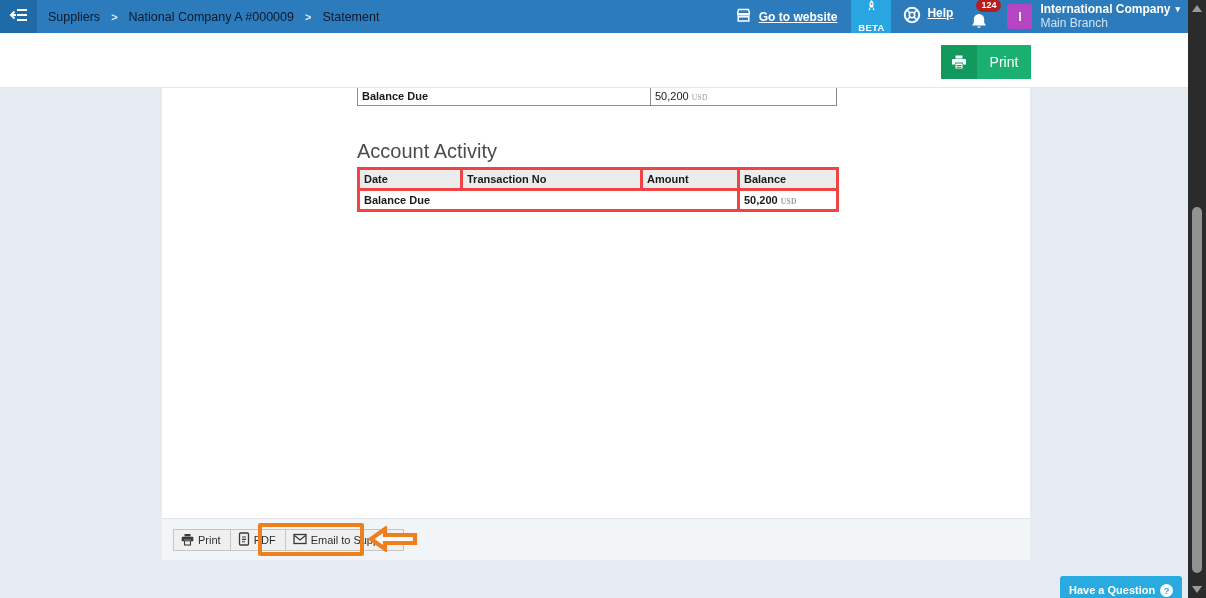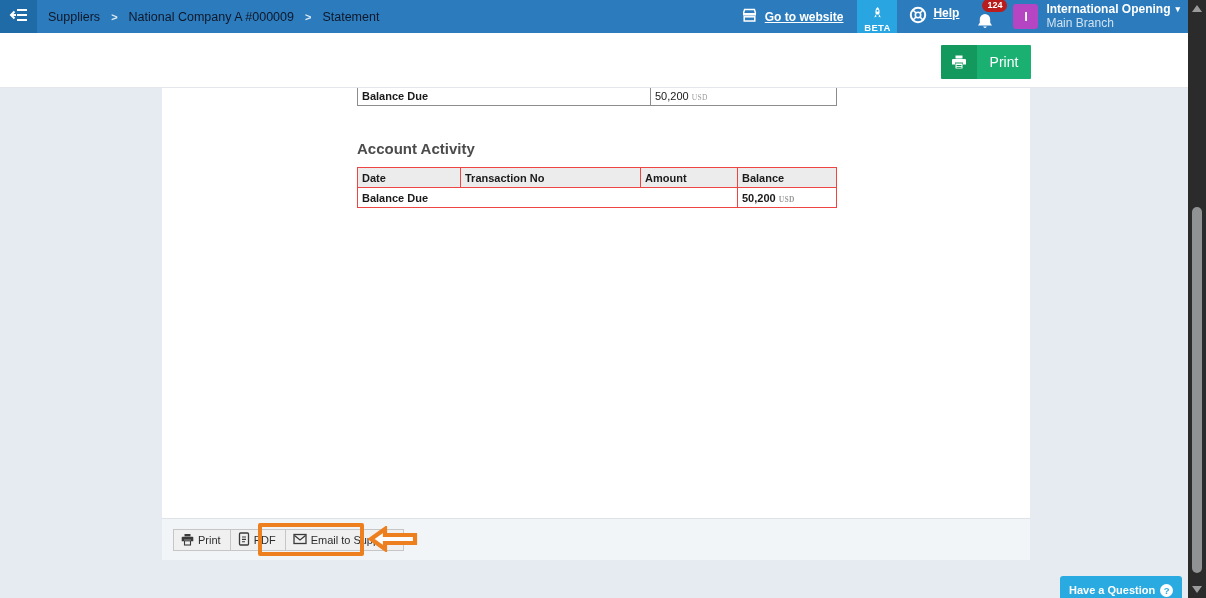--- a/index.html
+++ b/index.html
@@ -11,21 +11,21 @@
             display:flex; align-items:center; color:#fff; }
   .nav-toggle { width:37px; height:33px; background:#1e6ba8; display:flex; align-items:center;
                 justify-content:center; cursor:pointer; flex:0 0 auto; }
   .breadcrumb { display:flex; align-items:center; gap:11px; margin-left:11px; font-size:12.5px; }
   .crumb { color:#0f172a; cursor:pointer; white-space:nowrap; }
   .crumb-sep { font-size:11px; color:rgba(255,255,255,.85); font-weight:bold; }
   .topbar-right { margin-left:auto; display:flex; align-items:center; height:33px; }
   .goto-website { display:flex; align-items:center; gap:7px; font-size:12px; font-weight:bold;
                   cursor:pointer; margin-right:14px;text-decoration:underline; }
   .beta-badge { width:40px; height:33px; background:#29a5e2; display:flex; flex-direction:column;
-                align-items:center; justify-content:flex-end; gap:1px; font-size:9.5px; font-weight:bold;
+                align-items:center; justify-content:space-between; gap:1px; font-size:9.5px; font-weight:bold;
                 letter-spacing:.3px; }
   .help-item { display:flex; gap:6px; font-size:12px; font-weight:bold;
                cursor:pointer; margin:0 16px 0 12px;text-decoration:underline; }
   .bell-wrap { position:relative; width:22px; height:24px; margin-right:16px; cursor:pointer; }
   .bell-wrap svg { position:absolute; left:0; bottom:-2px; }
   .notif-badge { position:absolute; top:-6px; left:7px; background:#b91c1c; color:#fff;
                  font-size:9px; font-weight:bold; padding:2px 5px; border-radius:9px; line-height:1; }
   .account-menu { display:flex; align-items:center; gap:8px; cursor:pointer; padding-right:8px; }
   .avatar { width:25px; height:25px; border-radius:3px; background:#b545c2; color:#fff;
             font-size:13px; font-weight:bold; display:flex; align-items:center; justify-content:center; }
@@ -45,23 +45,23 @@
 
   
   .paper { position:absolute; left:162px; top:88px; width:868px; height:472px; background:#fff; }
   .summary-clip { position:absolute; left:195px; top:0; width:481px; height:19px; overflow:hidden; }
   .summary-table { border-collapse:collapse; margin-top:-2px; }
   .summary-table td { border:1px solid #8c8c8c; height:19px; font-size:11px; padding:2px 4px;
                       vertical-align:middle; }
   .sum-label { width:293px; font-weight:bold; color:#1a1a1a; }
   .sum-value { width:186px; color:#1a1a1a; }
   .cur { font-size:7.5px; color:#9a9a9a; margin-left:3px; letter-spacing:.4px;font-family:Liberation Serif, serif; }
-  .section-title { position:absolute; left:195px; top:52px; font-size:15px; color:#4c4c4c;font-weight:bold; }
+  .section-title { position:absolute; left:195px; top:52px; font-size:20px; color:#4c4c4c; }
   .activity-table { position:absolute; left:195px; top:79px; border-collapse:collapse; }
-  .activity-table th, .activity-table td { border:1px solid #ef4444; font-size:11px; color:#1a1a1a;
+  .activity-table th, .activity-table td { border:3px solid #ef4444; font-size:11px; color:#1a1a1a;
         padding:3px 4px; height:20px; text-align:left; vertical-align:middle; }
   .activity-table th { background:#ececec; font-weight:bold; }
   .c-date{width:103px;} .c-trx{width:180px;} .c-amt{width:97px;} .c-bal{width:99px;}
   .foot-bold { font-weight:bold; }
 
   
   .paper-footer { position:absolute; left:0; bottom:0; width:100%; height:42px; background:#f2f5f7;
                   border-top:1px solid #dfe3e7; }
   .btn-group { position:absolute; left:11px; top:10px; display:flex; }
   .doc-btn { height:22px; display:flex; align-items:center; gap:4px; padding:0 9px 0 7px;
@@ -153,21 +153,21 @@
       </span>
       <span class="notif-badge">124</span>
     </div>
 
     <div class="account-menu">
       <div class="avatar">
         <span>I</span>
       </div>
       <div class="company-col">
         <div class="company-row">
-          <span>International Opening</span>
+          <span>International Company</span>
           <span class="caret">▾</span>
         </div>
         <span class="branch">Main Branch</span>
       </div>
     </div>
   </div>
 </div>
 
 <div class="toolbar">
   <div class="print-btn">

